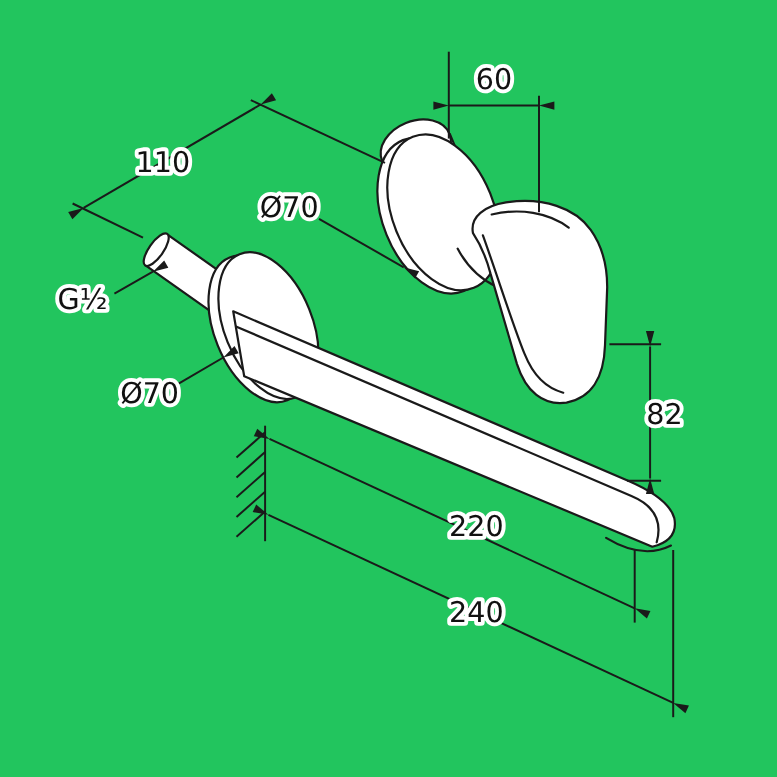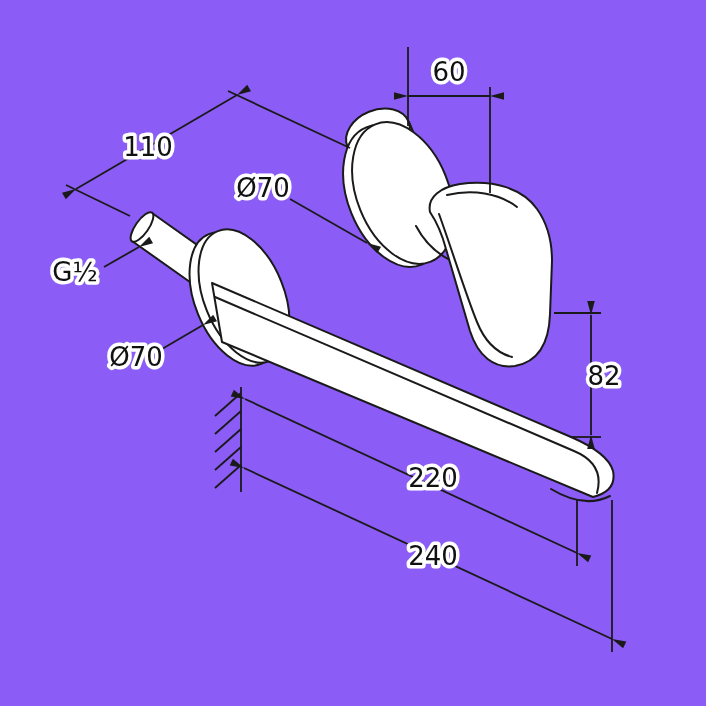--- a/index.html
+++ b/index.html
@@ -1,16 +1,16 @@
 <!DOCTYPE html>
 <html><head>
 <meta charset="utf-8">
 <style>
   html,body{margin:0;padding:0;background:#ffffff;}
-  .stage{width:706px;height:706px;background:#8b5cf6;position:relative;overflow:hidden;}
+  .stage{width:706px;height:706px;background:#22c55e;position:relative;overflow:hidden;}
   svg{display:block;}
   .outline{fill:#ffffff;stroke:#1a1a1a;stroke-width:2;stroke-linejoin:round;stroke-linecap:round;}
   .fillonly{fill:#ffffff;stroke:none;}
   .line{fill:none;stroke:#1a1a1a;stroke-width:2;stroke-linejoin:round;stroke-linecap:round;}
   .dim{fill:none;stroke:#1a1a1a;stroke-width:1.8;}
   .ext{fill:none;stroke:#1a1a1a;stroke-width:1.8;}
   .lbl{font-family:"DejaVu Sans","Liberation Sans",sans-serif;font-size:26px;fill:#111111;
        text-anchor:middle;paint-order:stroke;stroke:#ffffff;stroke-width:7px;stroke-linejoin:round;}
 </style>
 </head>

